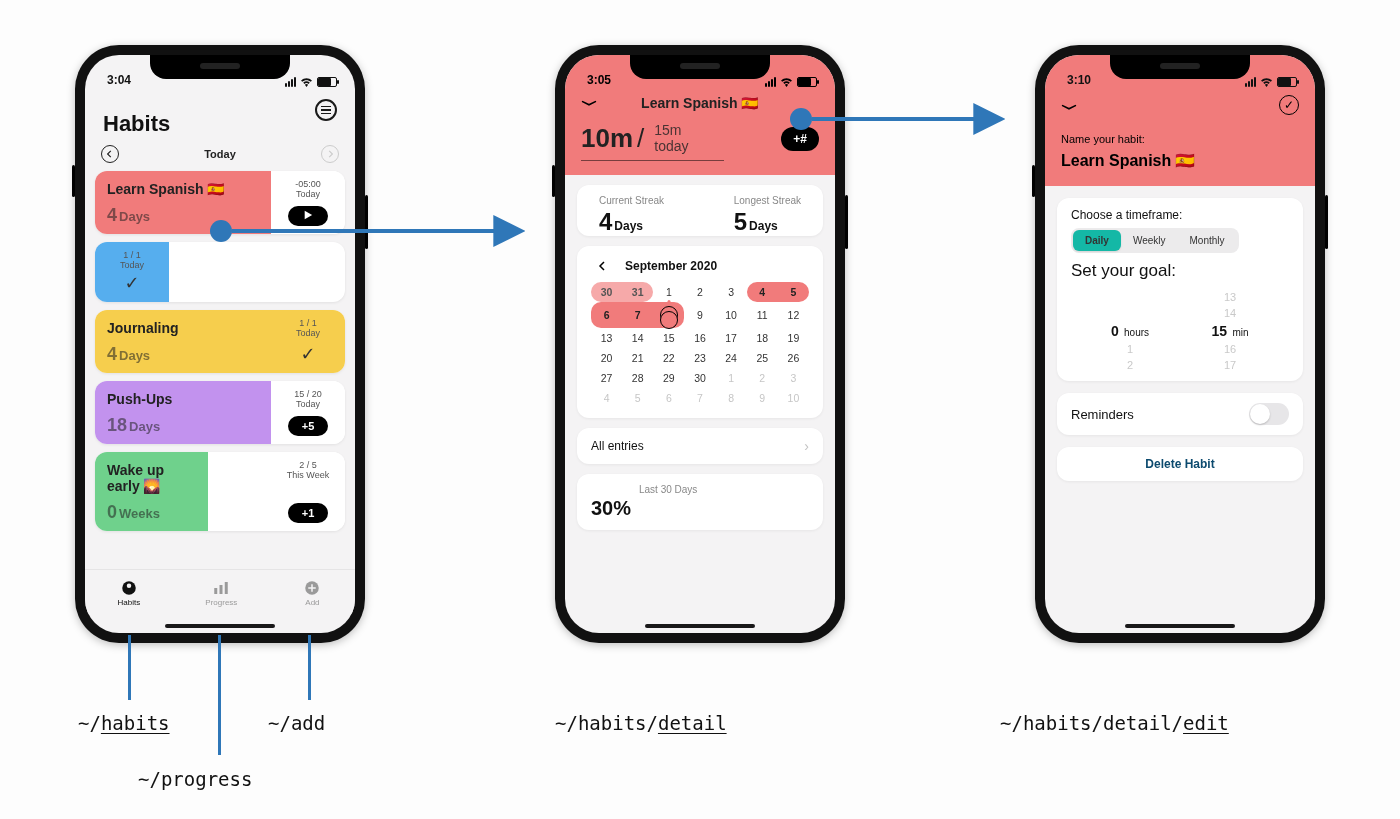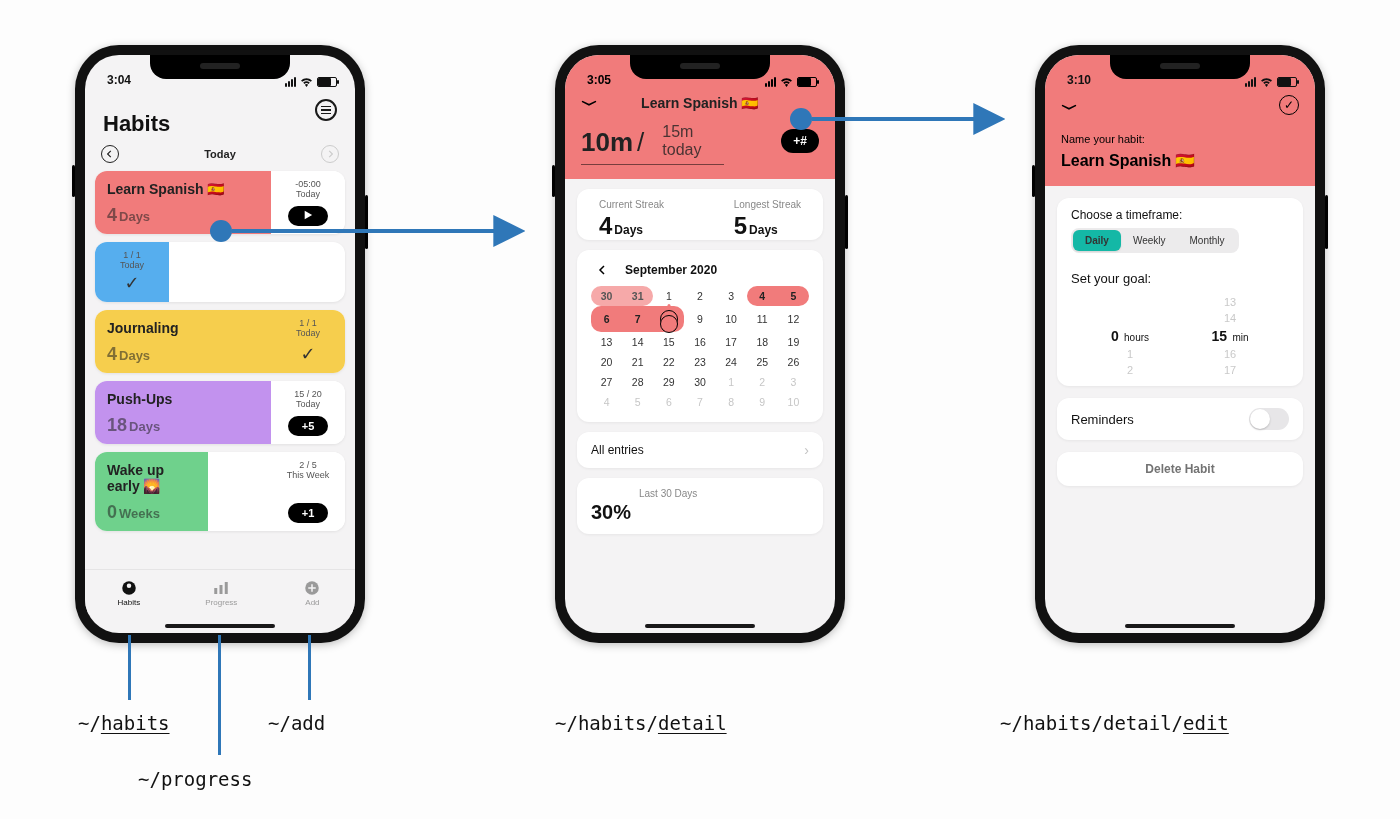--- a/index.html
+++ b/index.html
@@ -156,21 +156,21 @@
   .s2 .hero .bar{
     display:flex; align-items:center; justify-content:space-between;
     font-size:14px; font-weight:600;
   }
   .s2 .hero .bar .grab{ width:16px; height:6px; display:flex; align-items:center;}
   .s2 .hero .bar .grab svg{ width:16px;}
   .s2 .hero .metric{
     margin-top:12px; display:flex; align-items:center; justify-content:space-between;
   }
   .s2 .hero .big{ font-size:26px; font-weight:800; }
-  .s2 .hero .sub{ font-size:16px; line-height:1.1; margin-left:14px; color:#222; opacity:.8;}
+  .s2 .hero .sub{ font-size:14px; line-height:1.1; margin-left:6px; color:#222; opacity:.8;}
   .s2 .hero .pill{
     background:#000; color:#fff; font-size:12px; font-weight:700;
     border-radius:16px; padding:5px 12px;
   }
   .s2 .hero .rule{ height:1px; background:rgba(0,0,0,.5); width:60%; margin-top:6px;}
 
   .s2 .cards{ padding:10px 12px 0; display:flex; flex-direction:column; gap:10px;}
   .card{
     background:#fff; border-radius:12px; box-shadow:0 1px 3px rgba(0,0,0,.06);
     padding:10px 14px;
@@ -237,21 +237,21 @@
 
   .rowtoggle{ display:flex; justify-content:space-between; align-items:center; font-size:13px;}
   .toggle{
     width:40px; height:22px; background:#e7e6e8; border-radius:12px; position:relative;
   }
   .toggle i{
     position:absolute; top:1px; left:1px; width:20px; height:20px; background:#fff;
     border-radius:50%; box-shadow:0 1px 2px rgba(0,0,0,.2);
   }
 
-  .delete{ text-align:center; color:#737373; font-size:12px; font-weight:600;}
+  .delete{ text-align:center; color:#0c4a6e; font-size:12px; font-weight:600;}
 
   
   .arrow-layer{ position:absolute; inset:0; pointer-events:none; }
   .dot-marker{
     position:absolute; width:22px; height:22px; background:#2f77b8; border-radius:50%;
     pointer-events:none;
   }
   .route{
     position:absolute; font-family: ui-monospace, Menlo, Consolas, monospace;
     font-size:19px; color:#111;
@@ -590,21 +590,21 @@
 
       <div class="cards">
         <div class="card">
           <div style="font-size:12px;">Choose a timeframe:</div>
           <div class="seg">
             <span class="on">Daily</span>
             <span>Weekly</span>
             <span>Monthly</span>
           </div>
 
-          <div style="font-size:13px; margin-top:18px;">Set your goal:</div>
+          <div style="font-size:17px; margin-top:8px;">Set your goal:</div>
           <div class="picker">
             <div class="pcol">
               <div class="fade">&nbsp;</div>
               <div class="fade">&nbsp;</div>
               <div><span class="v">0</span> <span class="unit">hours</span></div>
               <div class="fade">1</div>
               <div class="fade">2</div>
             </div>
             <div class="pcol">
               <div class="fade">13</div>

